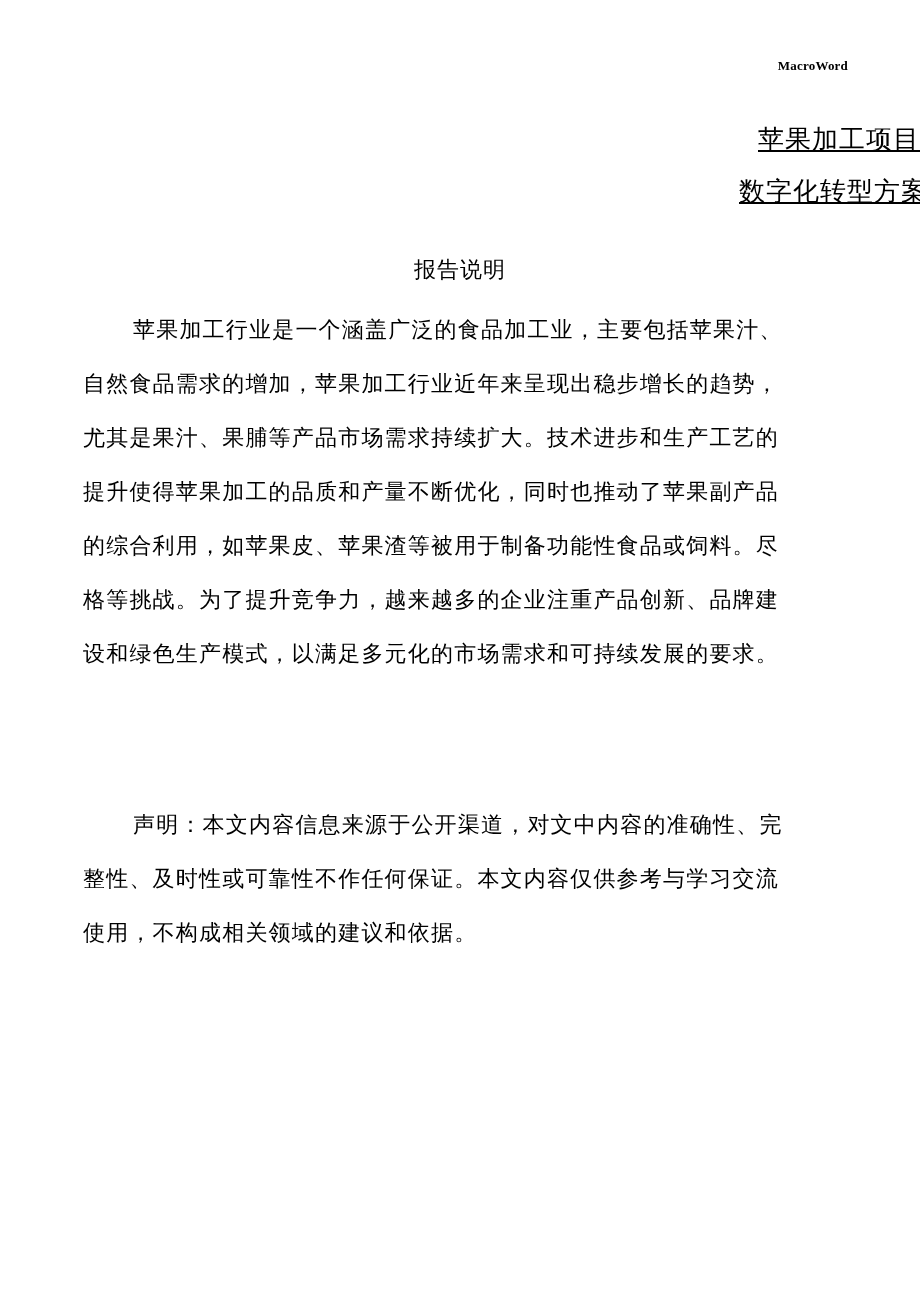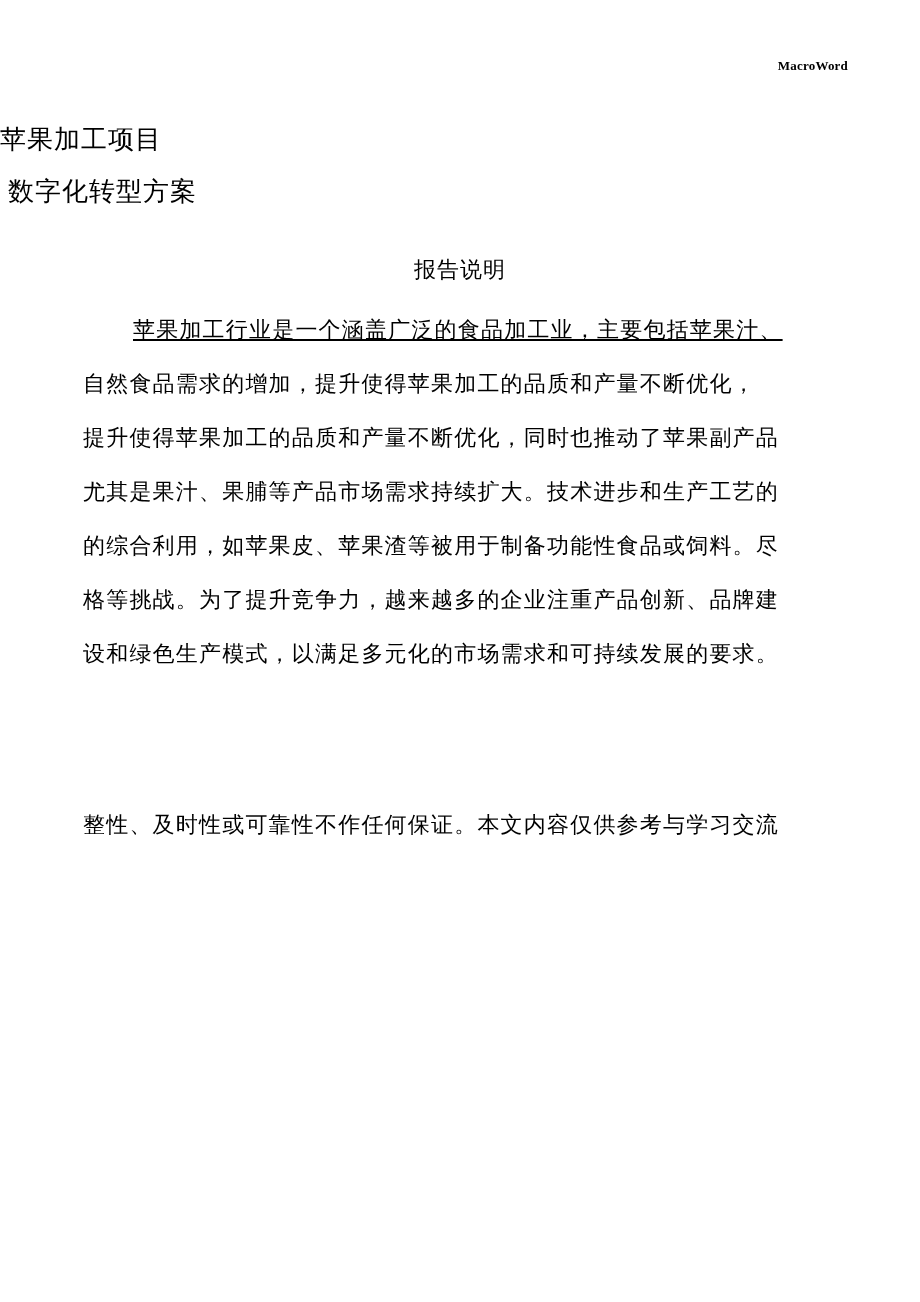--- a/index.html
+++ b/index.html
@@ -21,24 +21,25 @@
       right: 72px;
       font-family: "Liberation Serif", "DejaVu Serif", serif;
       font-weight: bold;
       font-size: 13px;
       letter-spacing: 0.2px;
     }
     .title-line {
       position: absolute;
       left: 0;
       width: 920px;
-      text-align: left;
+      text-align: right;
       font-size: 26px;
       line-height: 30px;
       letter-spacing: 1px;
+      text-decoration: underline;
     }
     .title-line.l1 { top: 124px; }
     .title-line.l2 { top: 176px; padding-left: 8px; }
     .section-heading {
       position: absolute;
       left: 0;
       width: 920px;
       top: 256px;
       text-align: center;
       font-size: 22px;
@@ -53,40 +54,41 @@
     .body-line {
       display: block;
       white-space: nowrap;
       font-size: 22px;
       line-height: 54px;
       height: 54px;
       letter-spacing: 1.2px;
     }
     .body-line.indent {
       padding-left: 50px;
-      text-decoration: underline;
     }
     .para-1 { top: 303px; }
     .para-2 { top: 798px; }
   </style>
 </head>
 <body>
 
 <div class="header-brand">MacroWord</div>
 
 <div class="title-line l1">苹果加工项目</div>
 <div class="title-line l2">数字化转型方案</div>
 
 <div class="section-heading">报告说明</div>
 
 <div class="body-block para-1">
   <span class="body-line indent">苹果加工行业是一个涵盖广泛的食品加工业，主要包括苹果汁、</span>
-  <span class="body-line">自然食品需求的增加，提升使得苹果加工的品质和产量不断优化，</span>
+  <span class="body-line">自然食品需求的增加，苹果加工行业近年来呈现出稳步增长的趋势，</span>
+  <span class="body-line">尤其是果汁、果脯等产品市场需求持续扩大。技术进步和生产工艺的</span>
   <span class="body-line">提升使得苹果加工的品质和产量不断优化，同时也推动了苹果副产品</span>
-  <span class="body-line">尤其是果汁、果脯等产品市场需求持续扩大。技术进步和生产工艺的</span>
   <span class="body-line">的综合利用，如苹果皮、苹果渣等被用于制备功能性食品或饲料。尽</span>
   <span class="body-line">格等挑战。为了提升竞争力，越来越多的企业注重产品创新、品牌建</span>
   <span class="body-line">设和绿色生产模式，以满足多元化的市场需求和可持续发展的要求。</span>
 </div>
 
 <div class="body-block para-2">
+  <span class="body-line indent">声明：本文内容信息来源于公开渠道，对文中内容的准确性、完</span>
   <span class="body-line">整性、及时性或可靠性不作任何保证。本文内容仅供参考与学习交流</span>
+  <span class="body-line">使用，不构成相关领域的建议和依据。</span>
 </div>
 
 </body></html>

